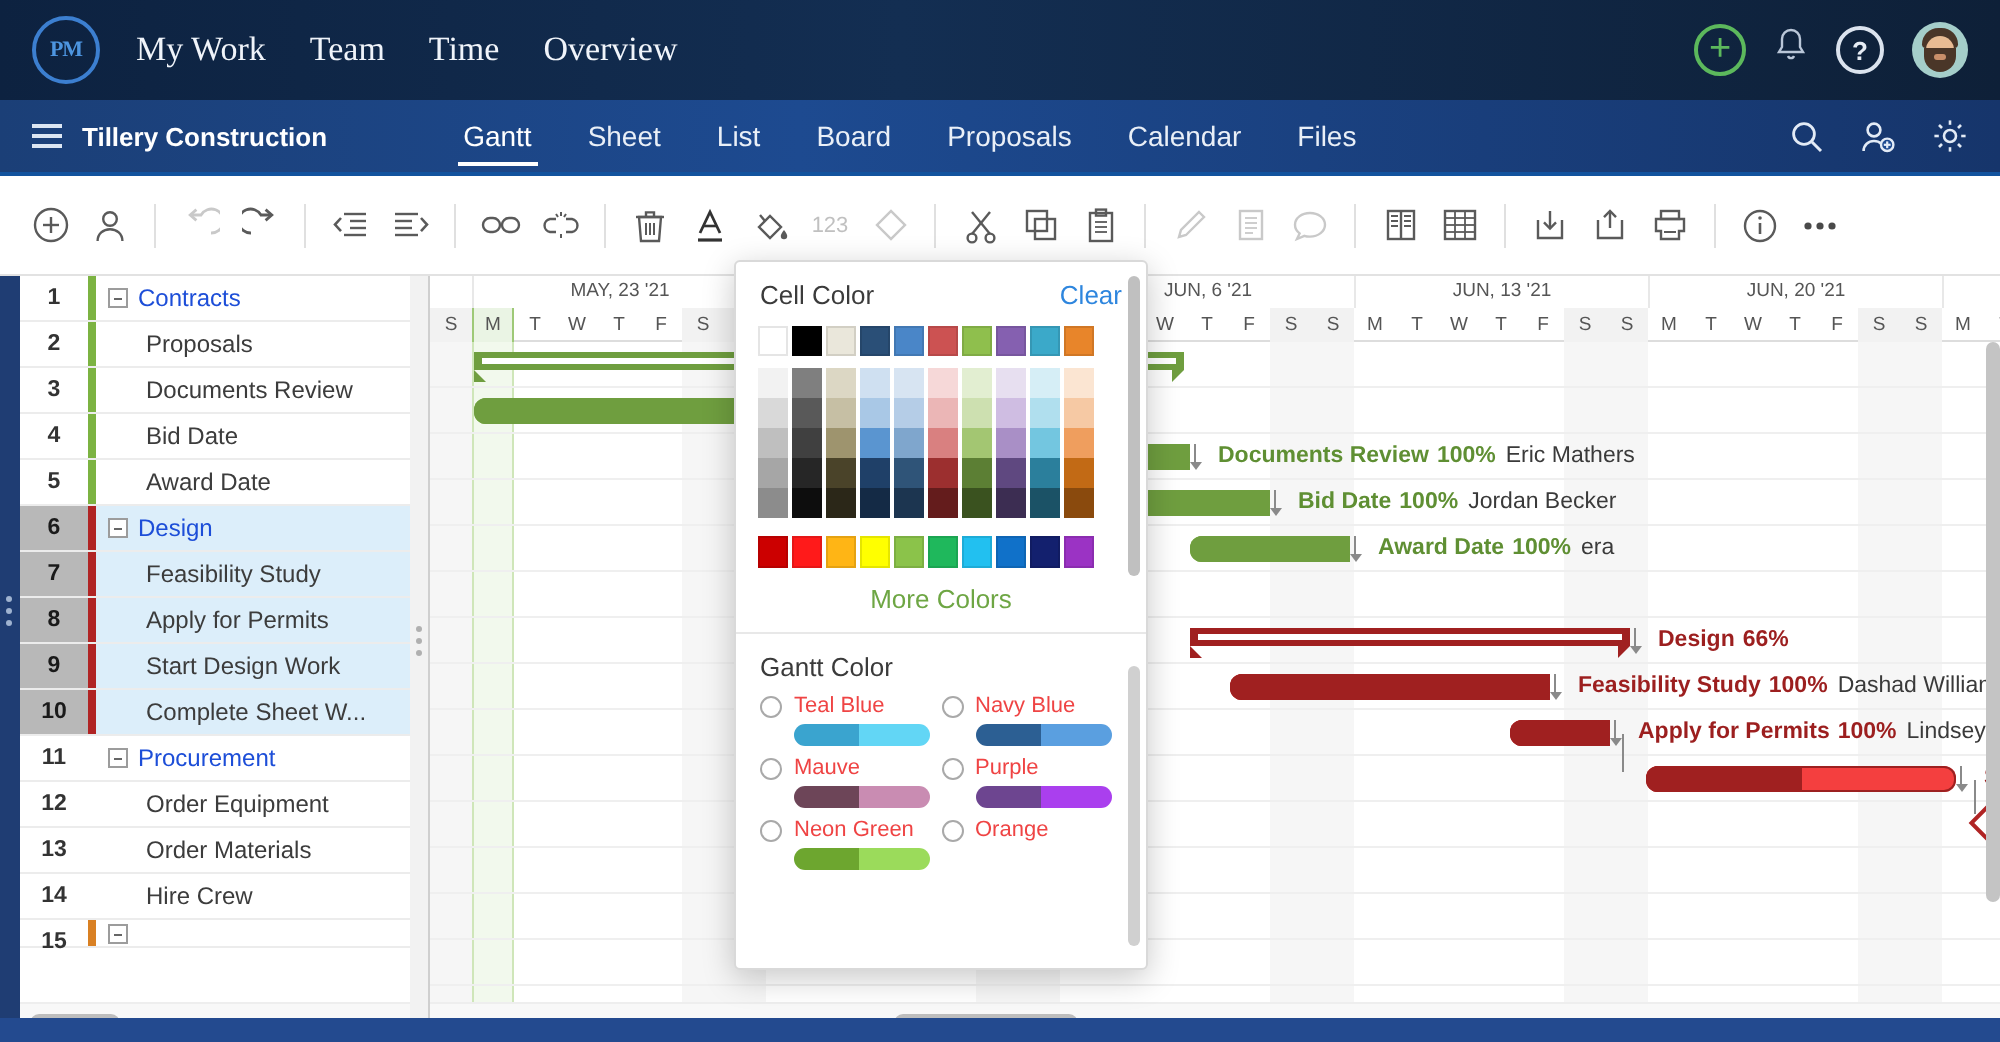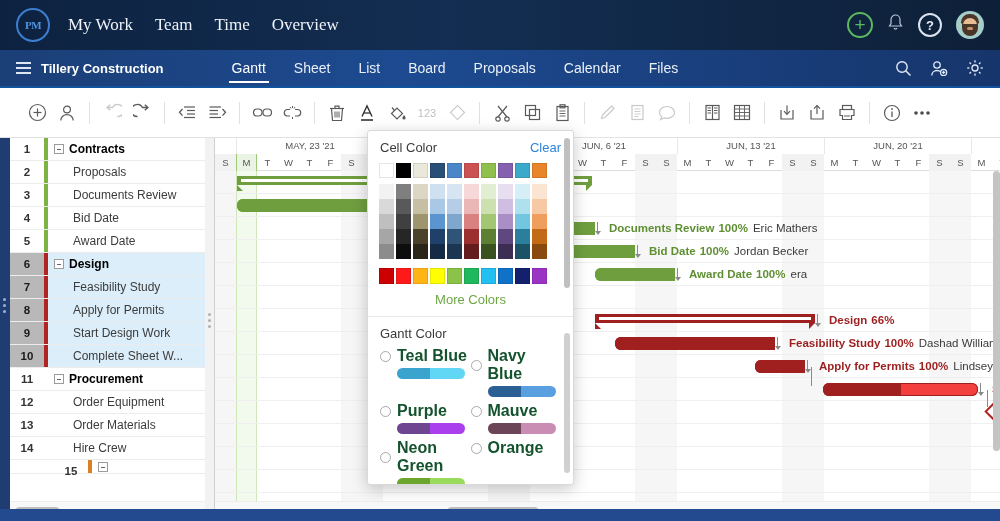--- a/index.html
+++ b/index.html
@@ -76,21 +76,21 @@
   .projtabs a.active::after {
     content:""; position:absolute; left:-3px; right:-3px; bottom:4px; height:2px; background:#fff;
   }
   .projbar-right { margin-left:auto; margin-right:16px; display:flex; gap:18px; align-items:center; }
   .projbar-right svg { display:block; }
 
   
   .toolbar {
     position:absolute; left:0; top:88px; width:1000px; height:50px;
     background:#fff; border-bottom:1px solid #e2e2e2;
-    display:flex; align-items:center; padding-left:22px; gap:0px;
+    display:flex; align-items:center; padding-left:10px; gap:0px;
   }
   .tb { width:30px; height:30px; display:flex; align-items:center; justify-content:center; cursor:pointer; color:#5a5a5a; }
   .tb.dim { color:#c9c9c9; }
   .tb svg { display:block; }
   .tbsep { width:1px; height:22px; background:#e0e0e0; margin:0 7px; }
 
   
   .leftrail {
     position:absolute; left:0; top:138px; width:10px; height:383px;
     background:#1f3d73;
@@ -115,21 +115,21 @@
     width:34px; text-align:center; line-height:23px; font-size:11.5px; font-weight:bold; color:#333;
     background:#fff;
   }
   .grow.sel .num { background:#b8b8b8; color:#1a1a1a; }
   .grow.sel .name { background:#dceefa; }
   .grow .cbar { width:4px; }
   .grow .name {
     flex:1; line-height:23px; font-size:12px; color:#3c3c3c; padding-left:6px;
     white-space:nowrap; overflow:hidden; display:flex; align-items:center; gap:5px;
   }
-  .grow .name.parent { font-weight:bold; color:#000000; }
+  .grow .name.parent { font-weight:normal; color:#1d4ed8; }
   .grow .name .indent { display:inline-block; width:14px; }
   .expander {
     width:10px;height:10px;border:1px solid #9c9c9c;background:#fff;
     display:inline-flex;align-items:center;justify-content:center; flex:0 0 10px;
     font-size:9px; line-height:8px; color:#555; position:relative;
   }
   .expander::before { content:""; position:absolute; left:2px; right:2px; top:4px; height:1px; background:#666; }
   .grid-hscroll {
     position:absolute; left:0; bottom:0; width:205px; height:20px; background:#f8f8f8;
     border-top:1px solid #eee;
@@ -223,21 +223,21 @@
   .shade-col div { height:15px; }
   .sw-row.bottom { margin-top:5px; padding:0; }
   .sw-row.bottom .sw { height:16px; }
   .more { text-align:center; color:#6ea644; font-size:13px; padding:8px 0 9px 0; cursor:pointer; border-bottom:1px solid #e8e8e8; }
   .gc-ttl { font-size:13px; color:#3b3b3b; padding:9px 0 6px 12px; }
   .gc-wrap { padding:0 12px; }
   .gc-row { display:flex; }
   .gc-item { width:91px; margin-bottom:5px; }
   .gc-top { display:flex; align-items:center; gap:6px; }
   .radio { width:11px;height:11px;border:1px solid #a9a9a9; border-radius:50%; background:#fff; flex:0 0 11px; cursor:pointer; }
-  .gc-lbl { font-size:16px; color:#14532d;font-weight:bold; }
+  .gc-lbl { font-size:11px; color:#ef4444; }
   .gc-bar { width:68px; height:11px; border-radius:6px; margin-left:17px; margin-top:3px; }
   .popup-vscroll { position:absolute; right:3px; top:7px; width:6px; height:340px; background:transparent; }
   .popup-vscroll .thumb { position:absolute; left:0; top:0; width:6px; height:150px; background:#c0c0c0; border-radius:3px; }
   .popup-vscroll .thumb2 { position:absolute; left:0; top:195px; width:6px; height:140px; background:#d0d0d0; border-radius:3px; }
 
   .bottombar { position:absolute; left:0; bottom:0; width:1000px; height:12px; background:#234a8f; }
 </style>
 </head>
 <body>
 
@@ -654,21 +654,21 @@
           </div>
         </div>
         <div class="grow">
           <div class="num">14</div>
           <div class="cbar" style="background: rgb(255, 255, 255);"></div>
           <div class="name">
             <span class="indent"></span>
             <span>Hire Crew</span>
           </div>
         </div>
-        <div class="grow" style="height: 14px; padding-left: 44px;">
+        <div class="grow" style="height: 14px;">
           <div class="num">15</div>
           <div class="cbar" style="background: rgb(217, 128, 35);"></div>
           <div class="name parent">
             <span class="expander"></span>
             <span></span>
           </div>
         </div>
       </div>
     <div class="grid-hscroll">
         <div class="thumb"></div>
@@ -981,30 +981,30 @@
               <div class="radio"></div>
               <div class="gc-lbl">Navy Blue</div>
             </div>
             <div class="gc-bar" style="background: linear-gradient(90deg, rgb(44, 95, 147) 0%, rgb(44, 95, 147) 48%, rgb(90, 159, 224) 48%, rgb(90, 159, 224) 100%);"></div>
           </div>
         </div>
         <div class="gc-row">
           <div class="gc-item">
             <div class="gc-top">
               <div class="radio"></div>
+              <div class="gc-lbl">Mauve</div>
+            </div>
+            <div class="gc-bar" style="background: linear-gradient(90deg, rgb(109, 69, 88) 0%, rgb(109, 69, 88) 48%, rgb(201, 140, 178) 48%, rgb(201, 140, 178) 100%);"></div>
+          </div>
+          <div class="gc-item">
+            <div class="gc-top">
+              <div class="radio"></div>
               <div class="gc-lbl">Purple</div>
             </div>
             <div class="gc-bar" style="background: linear-gradient(90deg, rgb(109, 69, 144) 0%, rgb(109, 69, 144) 48%, rgb(170, 63, 238) 48%, rgb(170, 63, 238) 100%);"></div>
-          </div>
-          <div class="gc-item">
-            <div class="gc-top">
-              <div class="radio"></div>
-              <div class="gc-lbl">Mauve</div>
-            </div>
-            <div class="gc-bar" style="background: linear-gradient(90deg, rgb(109, 69, 88) 0%, rgb(109, 69, 88) 48%, rgb(201, 140, 178) 48%, rgb(201, 140, 178) 100%);"></div>
           </div>
         </div>
         <div class="gc-row">
           <div class="gc-item">
             <div class="gc-top">
               <div class="radio"></div>
               <div class="gc-lbl">Neon Green</div>
             </div>
             <div class="gc-bar" style="background: linear-gradient(90deg, rgb(109, 166, 47) 0%, rgb(109, 166, 47) 48%, rgb(155, 219, 91) 48%, rgb(155, 219, 91) 100%);"></div>
           </div>

